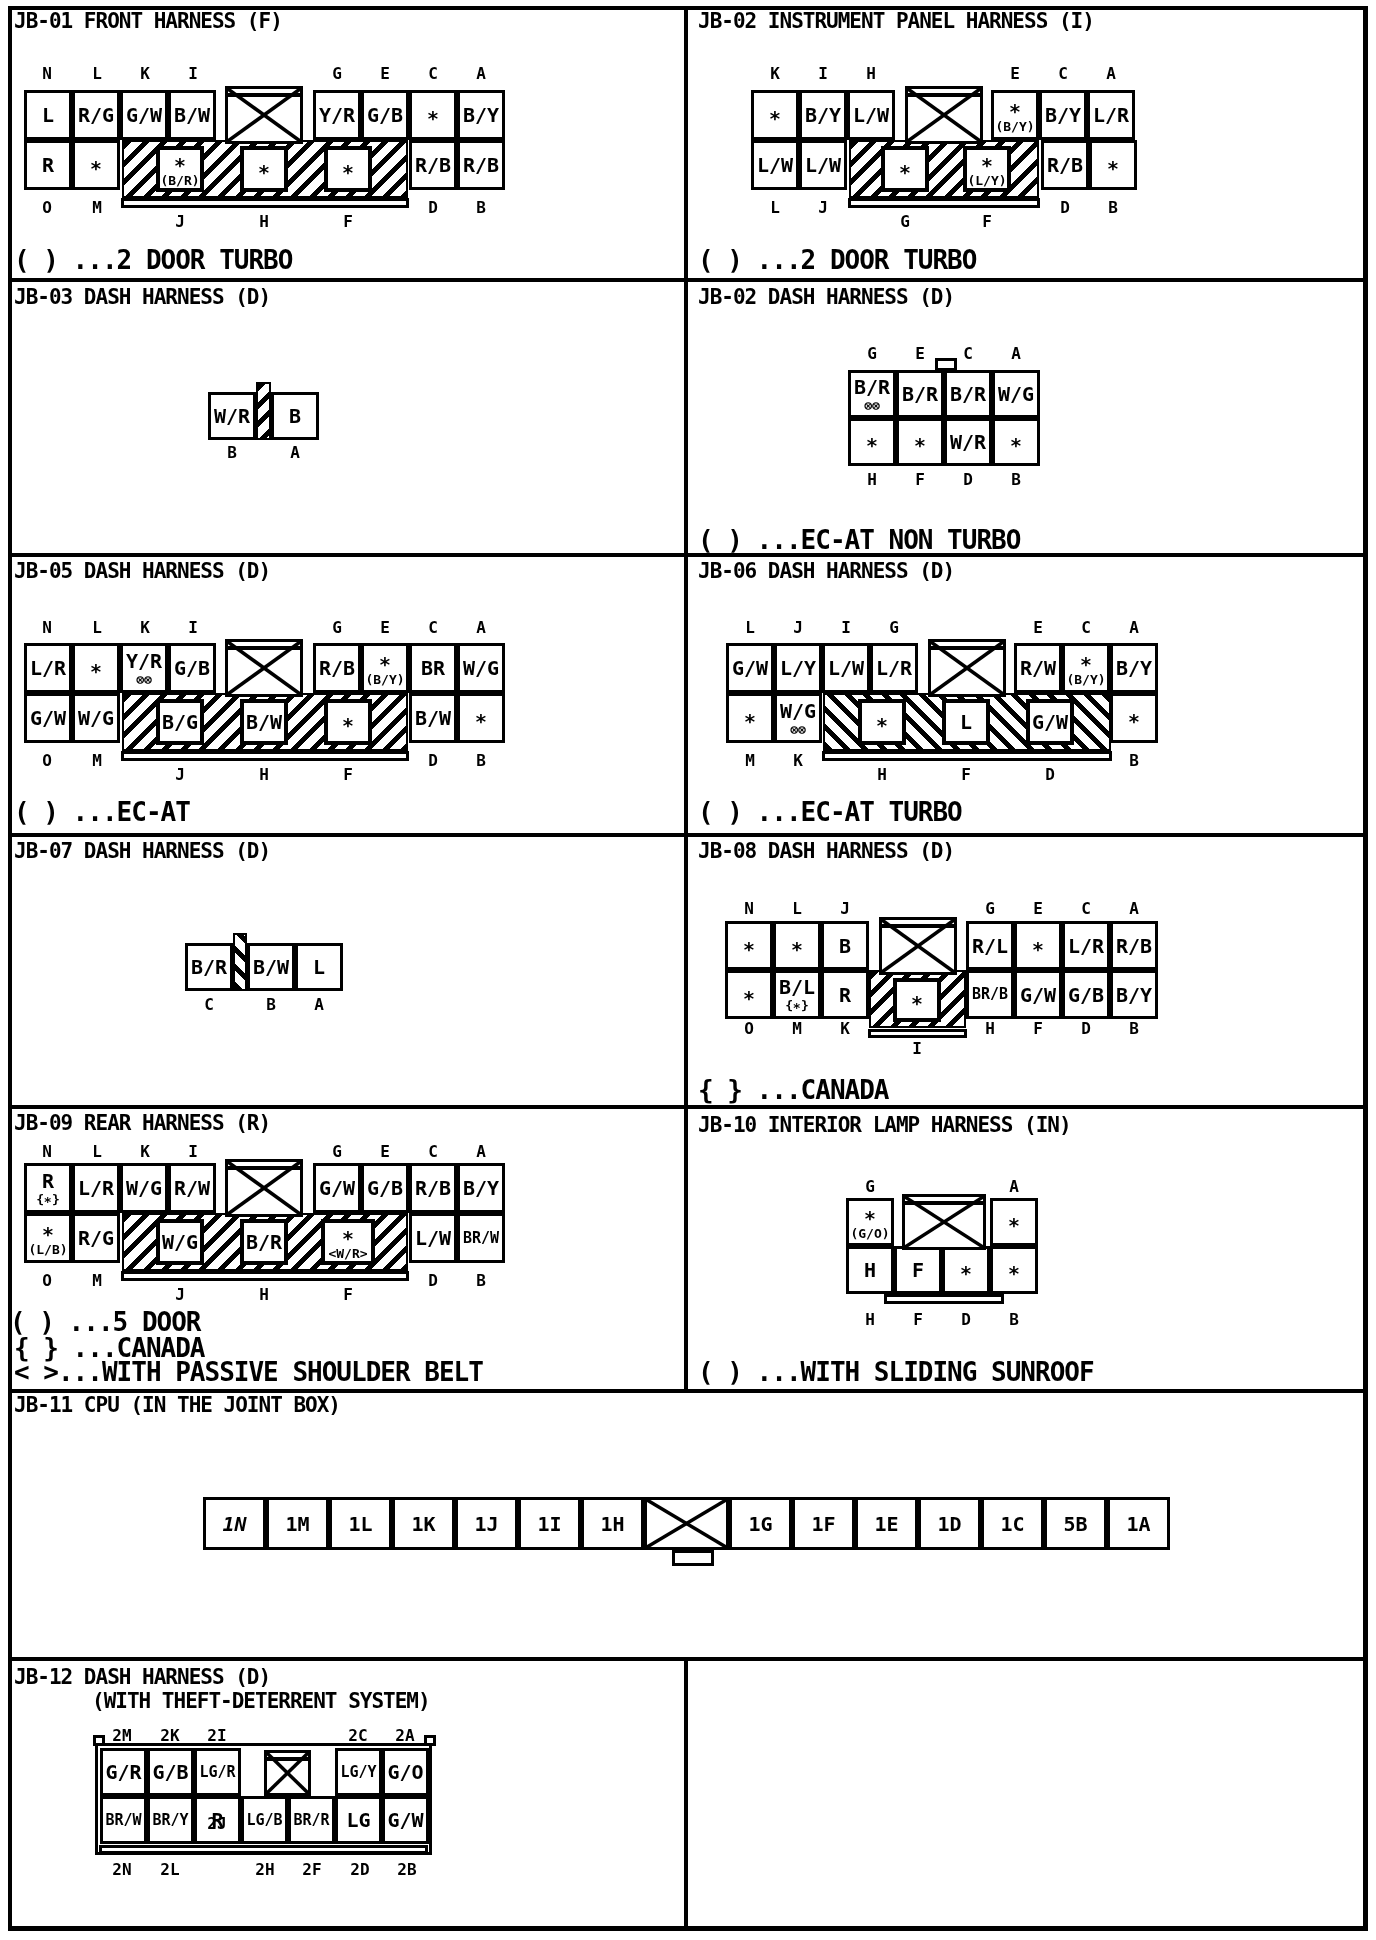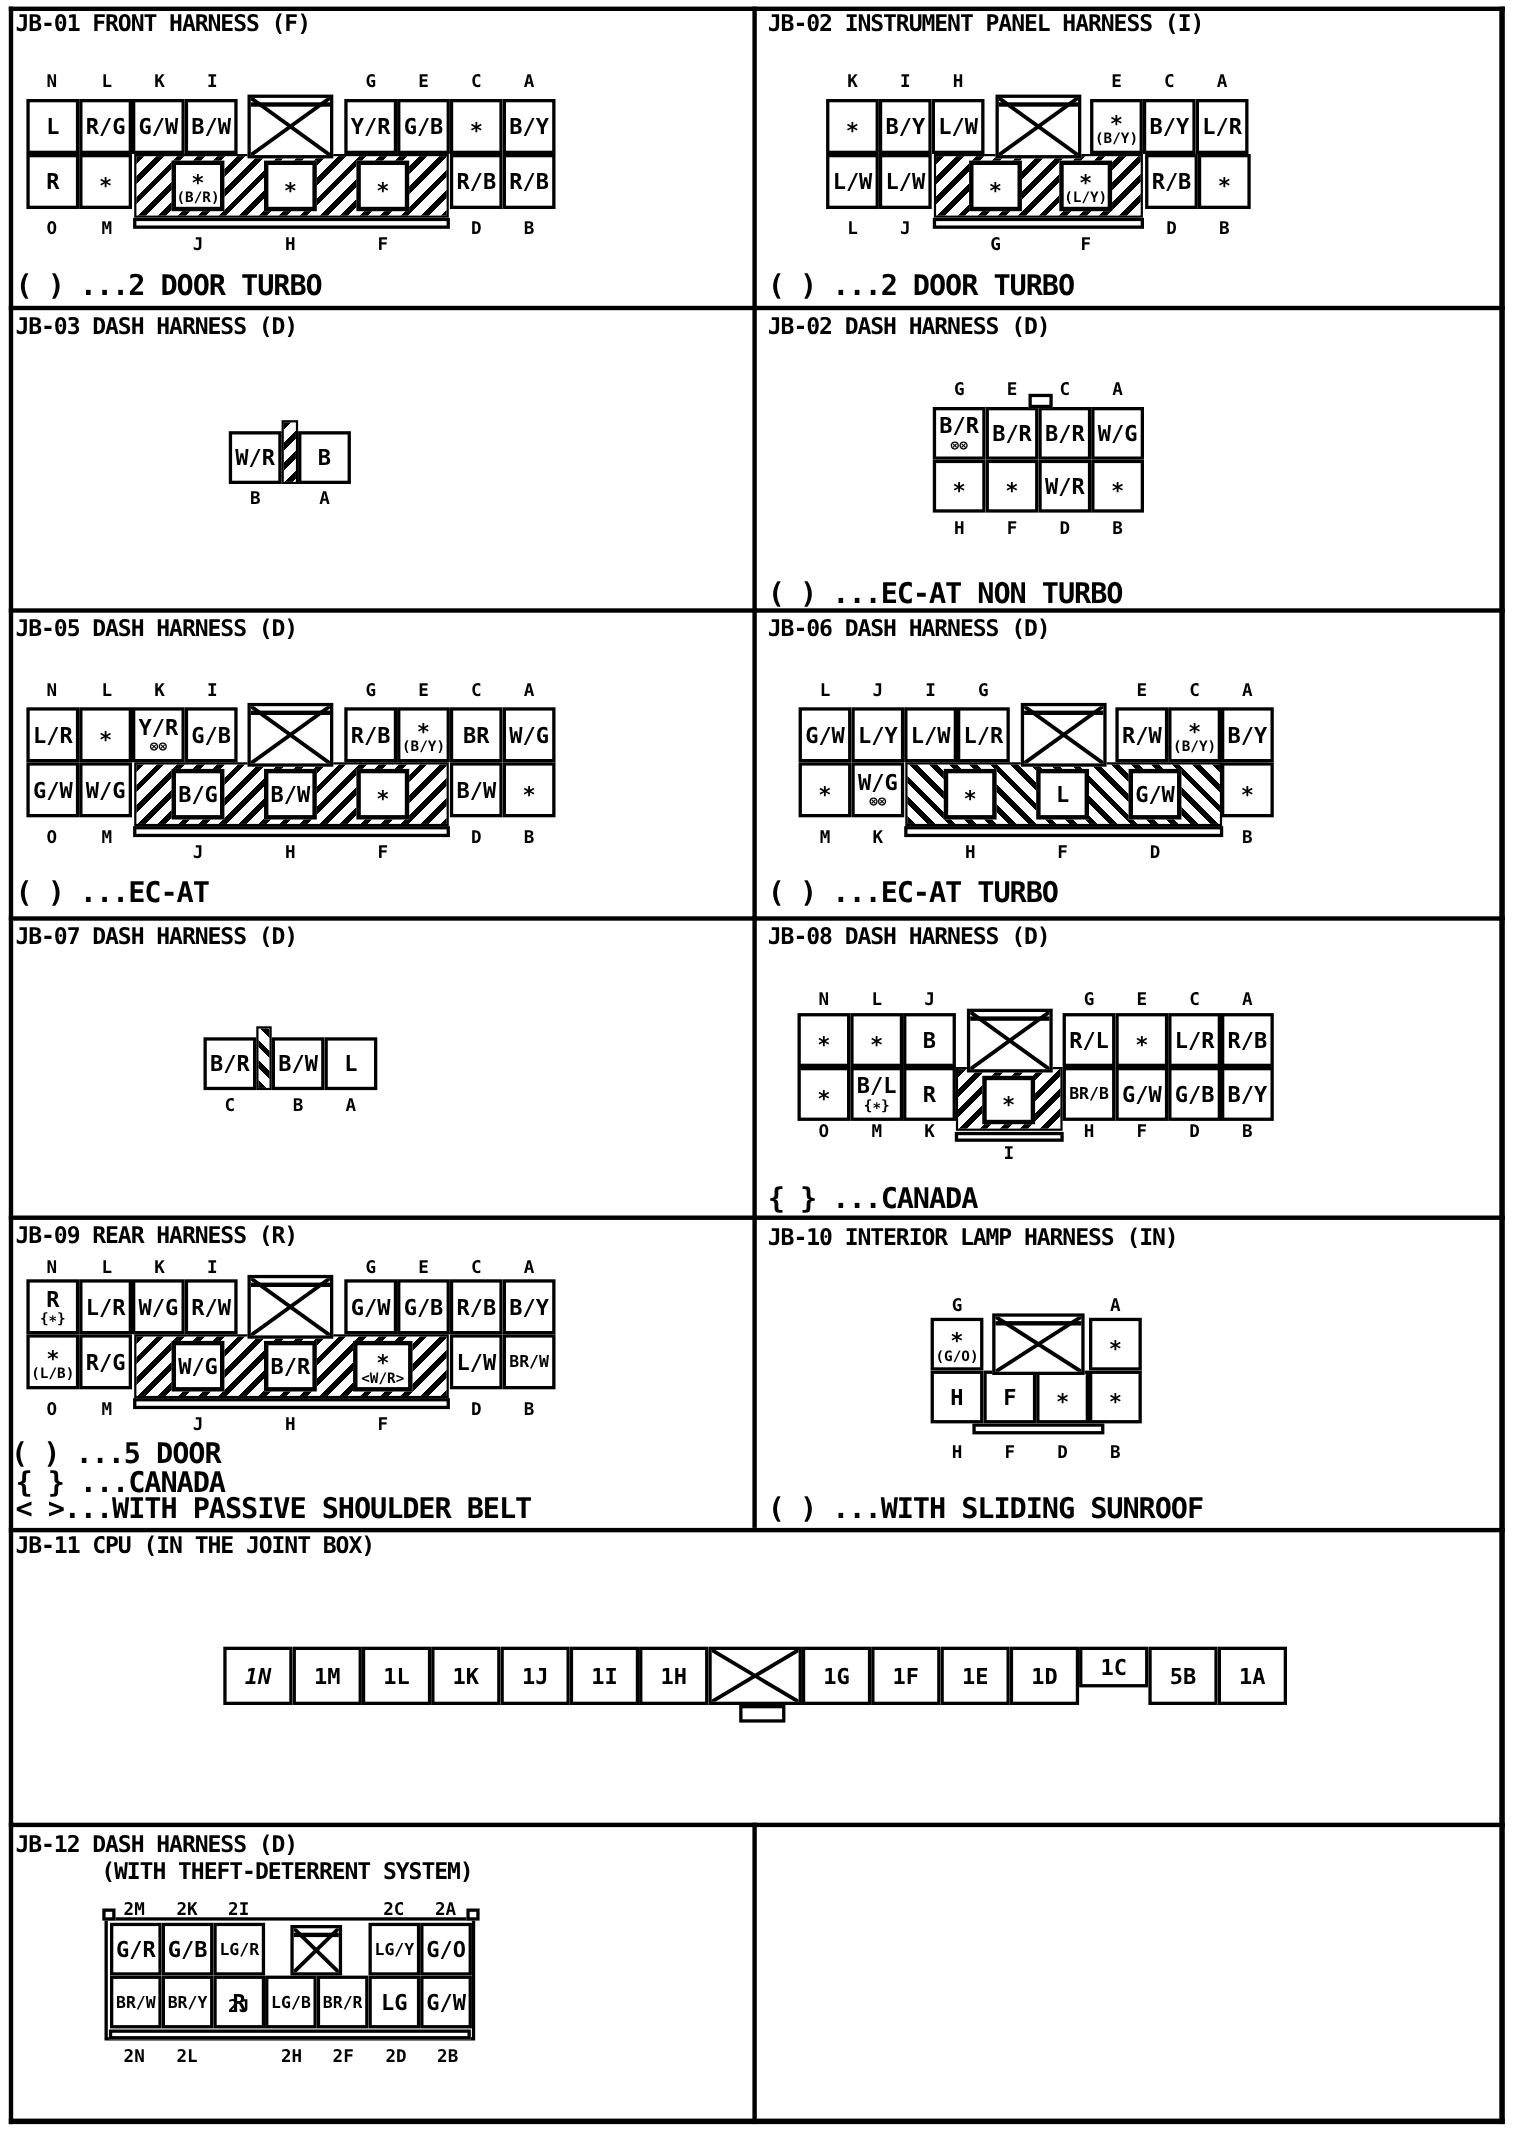--- a/index.html
+++ b/index.html
@@ -612,21 +612,21 @@
       </div>
       <div class="cell" style="left: 792px; top: 1497px; width: 63px; height: 53px;">
         <div class="l1">1F</div>
       </div>
       <div class="cell" style="left: 855px; top: 1497px; width: 63px; height: 53px;">
         <div class="l1">1E</div>
       </div>
       <div class="cell" style="left: 918px; top: 1497px; width: 63px; height: 53px;">
         <div class="l1">1D</div>
       </div>
-      <div class="cell" style="left: 981px; top: 1497px; width: 63px; height: 37px;">
+      <div class="cell" style="left: 981px; top: 1497px; width: 63px; height: 53px;">
         <div class="l1">1C</div>
       </div>
       <div class="cell" style="left: 1044px; top: 1497px; width: 63px; height: 53px;">
         <div class="l1">5B</div>
       </div>
       <div class="cell" style="left: 1107px; top: 1497px; width: 63px; height: 53px;">
         <div class="l1">1A</div>
       </div>
       <div class="xbox" style="left: 644px; top: 1497px; width: 85px; height: 53px;">
         <svg width="79" height="47" viewBox="0 0 79 47" xmlns="http://www.w3.org/2000/svg">

